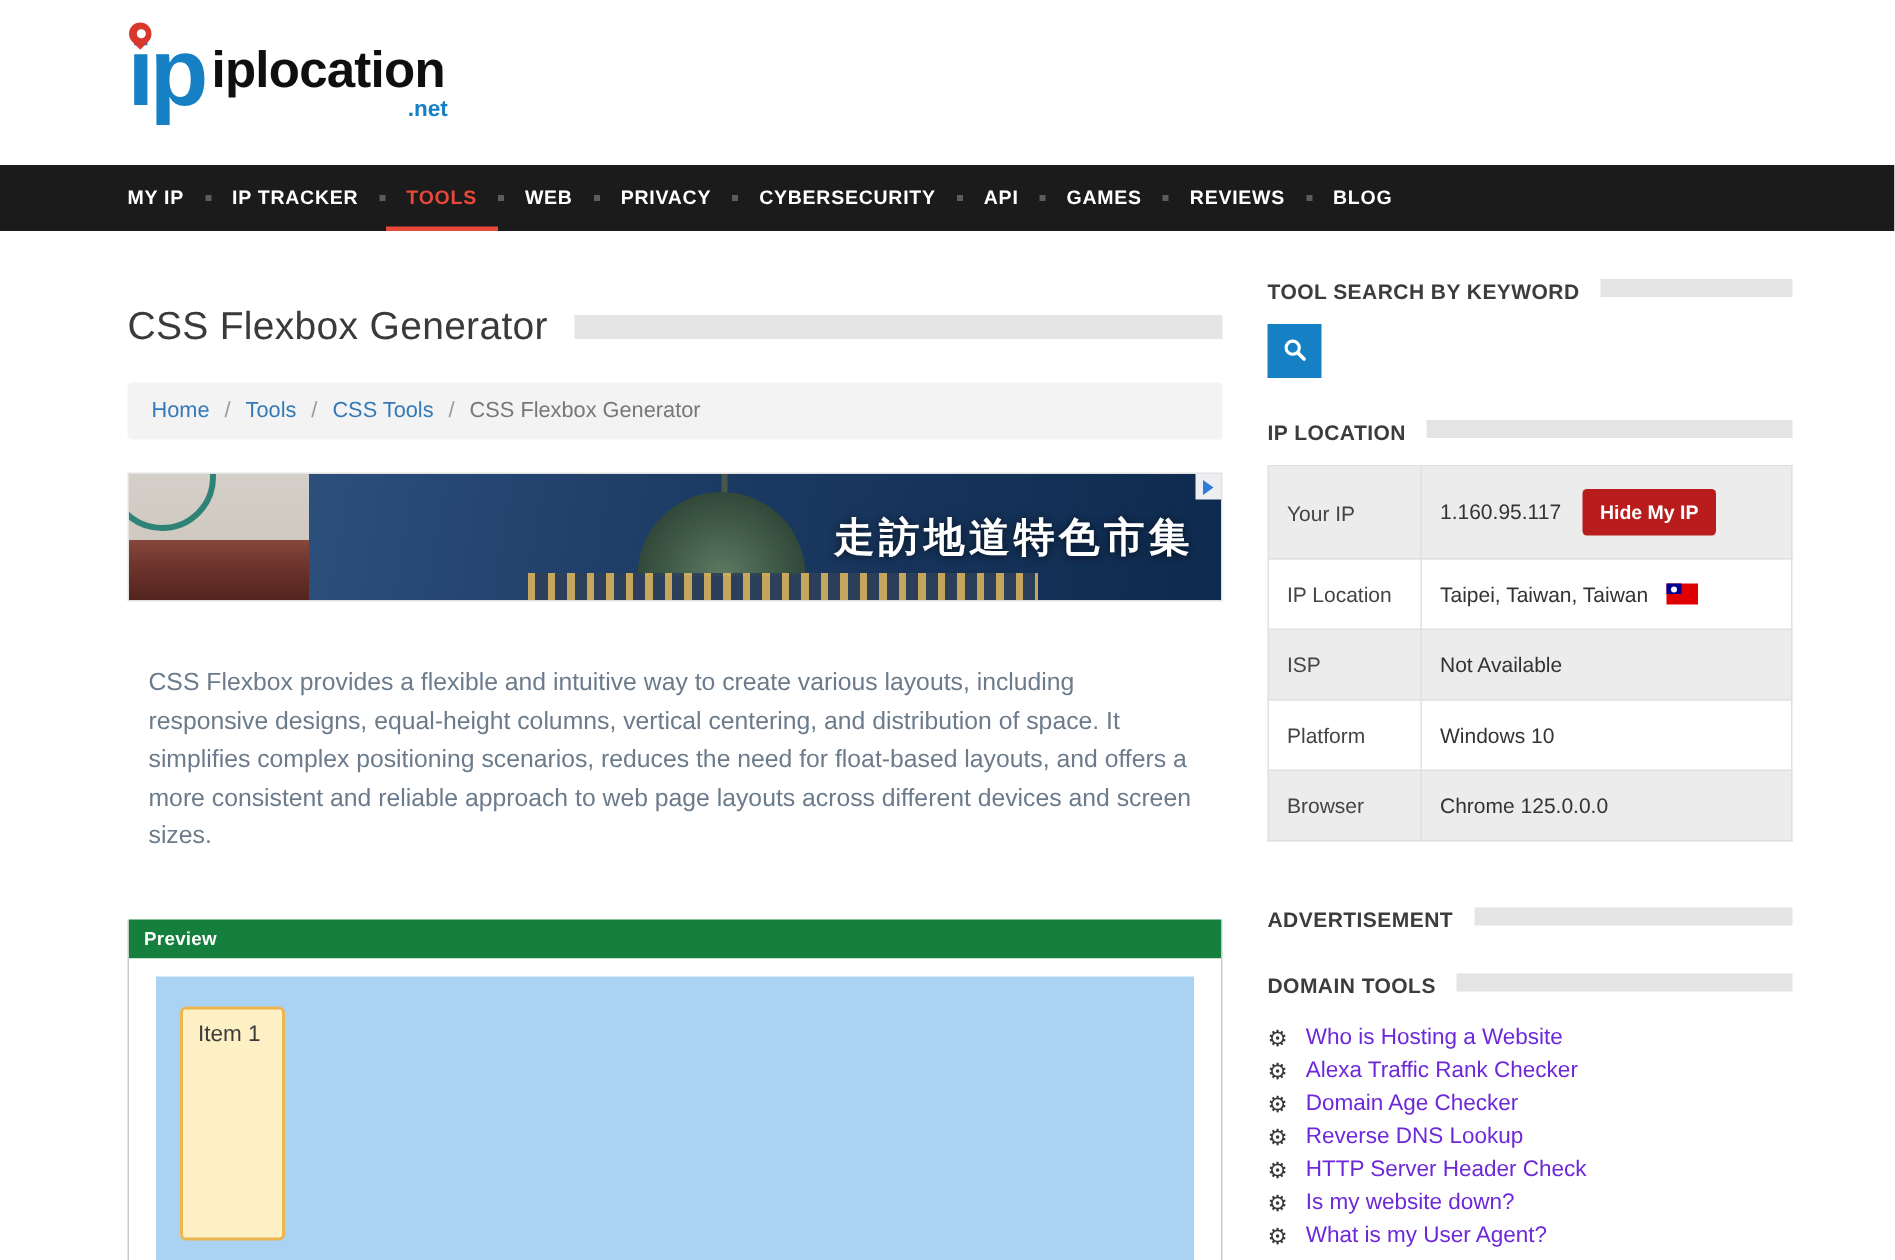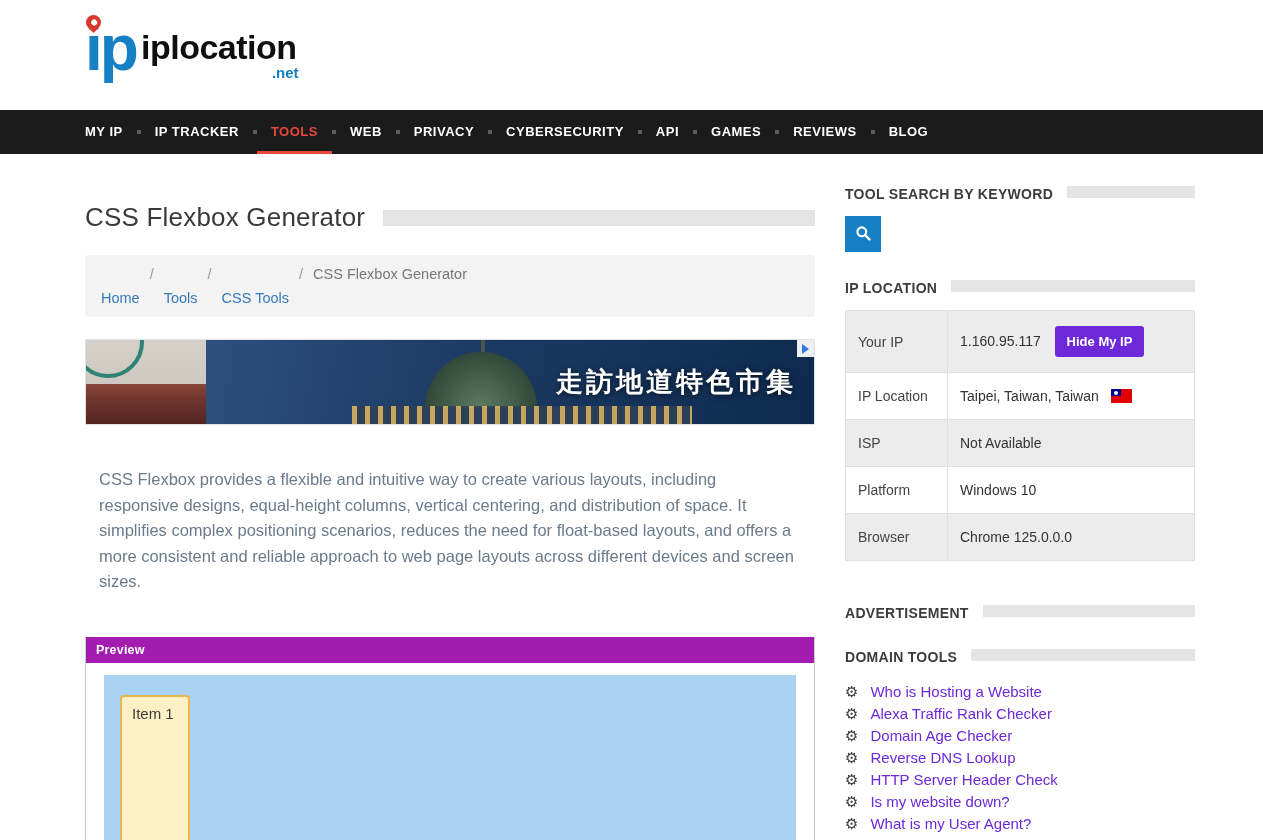--- a/index.html
+++ b/index.html
@@ -39,58 +39,58 @@
   .content { display: flex; padding: 32px 68px 0 85px; }
   .main-col { width: 730px; }
   .side-col { width: 350px; margin-left: 30px; }
 
   
   .page-title-row { display: flex; align-items: center; margin: 16px 0 22px; }
   .page-title { font-size: 26px; font-weight: 400; color: #3a3a3a; margin: 0; letter-spacing: 0.2px; }
   .title-bar { flex: 1; height: 16px; background: #e4e4e4; margin-left: 18px; }
 
   .breadcrumb { background: #f3f3f3; border-radius: 3px; padding: 11px 16px; font-size: 14.5px; display: flex; gap: 10px; margin-bottom: 22px; }
-  .breadcrumb a { color: #3579b8; text-decoration: none; cursor: pointer; margin-top: 24px; }
+  .breadcrumb a { color: #3579b8; text-decoration: none; cursor: pointer; }
   .breadcrumb .sep { color: #999; }
   .breadcrumb .current { color: #777; }
 
   .ad-banner { position: relative; height: 86px; border: 1px solid #e2e2e2; display: flex; overflow: hidden; margin-bottom: 42px; cursor: pointer; }
   .ad-thumb { width: 120px; position: relative; background: linear-gradient(#d4cfc8 0%, #cfc9c1 52%, #87473c 52%, #6e352d 72%, #54241f 100%); }
   .ad-curve { position: absolute; width: 72px; height: 72px; border: 4px solid #2f8376; border-radius: 50%; top: -34px; left: -14px; }
   .ad-main { flex: 1; position: relative; background: linear-gradient(100deg, #2c4f7c 0%, #1b3a63 45%, #0e2a4e 100%); }
   .dome { position: absolute; left: 36%; bottom: 16px; width: 112px; height: 56px; background: radial-gradient(ellipse at 50% 100%, #5d7a62 0%, #37503f 60%, #24342c 100%); border-radius: 112px 112px 0 0; }
   .dome::after { content: ""; position: absolute; top: -13px; left: 50%; width: 4px; height: 13px; background: #46584a; }
   .building-base { position: absolute; left: 24%; bottom: 0; width: 56%; height: 18px; background: repeating-linear-gradient(90deg, #d9b25c 0 5px, #2e4058 5px 13px); opacity: 0.9; }
   .ad-text { position: absolute; right: 18px; top: 50%; transform: translateY(-50%); color: #fff; font-size: 27px; letter-spacing: 3px; font-weight: bold; text-shadow: 0 1px 6px rgba(0,0,0,0.65); white-space: nowrap; }
   .ad-corner { position: absolute; top: 0; right: 0; width: 17px; height: 17px; background: rgba(255,255,255,0.92); display: flex; align-items: center; justify-content: center; cursor: pointer; }
   .ad-tri { width: 0; height: 0; border-left: 7px solid #2f7bd9; border-top: 5px solid transparent; border-bottom: 5px solid transparent; }
 
   .description { color: #6b7b8b; font-size: 16.5px; line-height: 1.55; margin: 0 0 0 14px; width: 696px; }
 
   .preview-panel { margin-top: 42px; border: 1px solid #c9c9c9; border-top: none; }
-  .preview-header { background: #a21caf; color: #fff; font-weight: bold; font-size: 12.5px; padding: 6px 10px; letter-spacing: 0.2px; }
+  .preview-header { background: #15803d; color: #fff; font-weight: bold; font-size: 12.5px; padding: 6px 10px; letter-spacing: 0.2px; }
   .preview-body { background: #fff; padding: 12px 18px 26px; }
   .flex-container { background: #a9d2f3; height: 196px; display: flex; align-items: flex-start; padding: 20px 16px; }
   .flex-item { width: 70px; height: 156px; background: #fdf0c5; border: 2px solid #ecb54e; border-radius: 4px; padding: 8px 0 0 10px; font-size: 15px; color: #3c3c3c; }
 
   
   .side-heading-row { display: flex; align-items: flex-start; margin-bottom: 14px; }
   .side-heading { font-size: 14px; font-weight: bold; color: #3c3c3c; letter-spacing: 0.3px; white-space: nowrap; }
   .side-bar-fill { flex: 1; height: 12px; background: #e4e4e4; margin-left: 14px; }
 
   .tool-search { display: flex; margin-bottom: 28px; }
   .tool-search input { flex: 1; height: 36px; border: 1px solid #ddd; border-right: none; padding: 0 12px; font-size: 13.5px; color: #777; outline: none; font-family: "Liberation Sans", sans-serif; }
   .tool-search input::placeholder { color: #a5a5a5; }
   .tool-search button { width: 36px; height: 36px; background: #1580c4; border: none; display: flex; align-items: center; justify-content: center; cursor: pointer; }
 
   .ip-table { width: 100%; border-collapse: collapse; margin-bottom: 44px; font-size: 14px; }
   .ip-table td { border: 1px solid #e0e0e0; padding: 15px 12px; color: #333; vertical-align: middle; }
   .ip-table tr:nth-child(odd) { background: #ececec; }
   .ip-table td.lbl { width: 102px; color: #444; }
-  .hide-ip-btn { background: #6d28d9; color: #fff; font-weight: bold; font-size: 13px; border: none; border-radius: 3px; padding: 8px 12px; margin-left: 10px; cursor: pointer; font-family: "Liberation Sans", sans-serif; }
+  .hide-ip-btn { background: #b91c1c; color: #fff; font-weight: bold; font-size: 13px; border: none; border-radius: 3px; padding: 8px 12px; margin-left: 10px; cursor: pointer; font-family: "Liberation Sans", sans-serif; }
 
   .flag-tw { display: inline-block; position: relative; width: 21px; height: 14px; background: #e00000; margin-left: 8px; vertical-align: -2px; }
   .flag-tw::before { content: ""; position: absolute; top: 0; left: 0; width: 10.5px; height: 7px; background: #000095; }
   .flag-tw::after { content: ""; position: absolute; top: 1.5px; left: 3.2px; width: 4px; height: 4px; background: #fff; border-radius: 50%; }
 
   .adv-gap { margin-bottom: 28px; }
 
   .tool-list { list-style: none; margin: 16px 0 0; padding: 0; }
   .tool-list li { display: flex; align-items: center; font-size: 15px; color: #1e1e1e; line-height: 22px; cursor: pointer; }
   .gear-icon { font-family: "DejaVu Sans", sans-serif; color: #3a3a3a; font-size: 15px; margin-right: 12px; }

